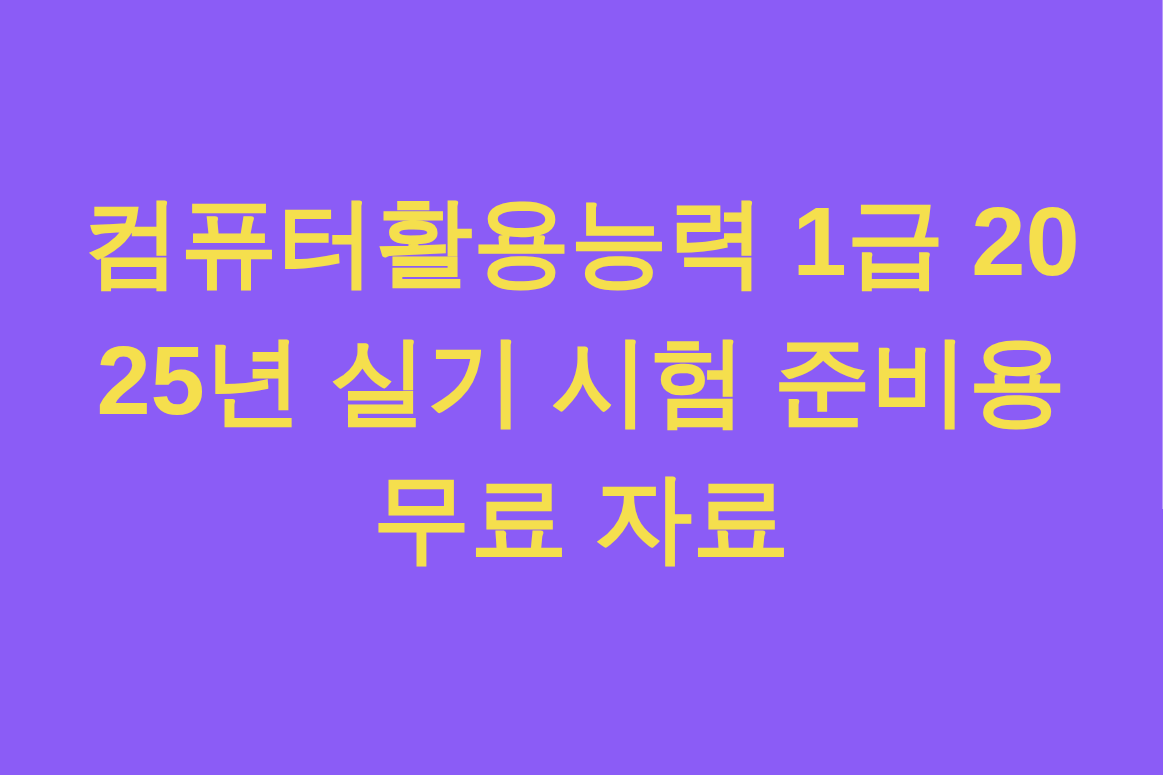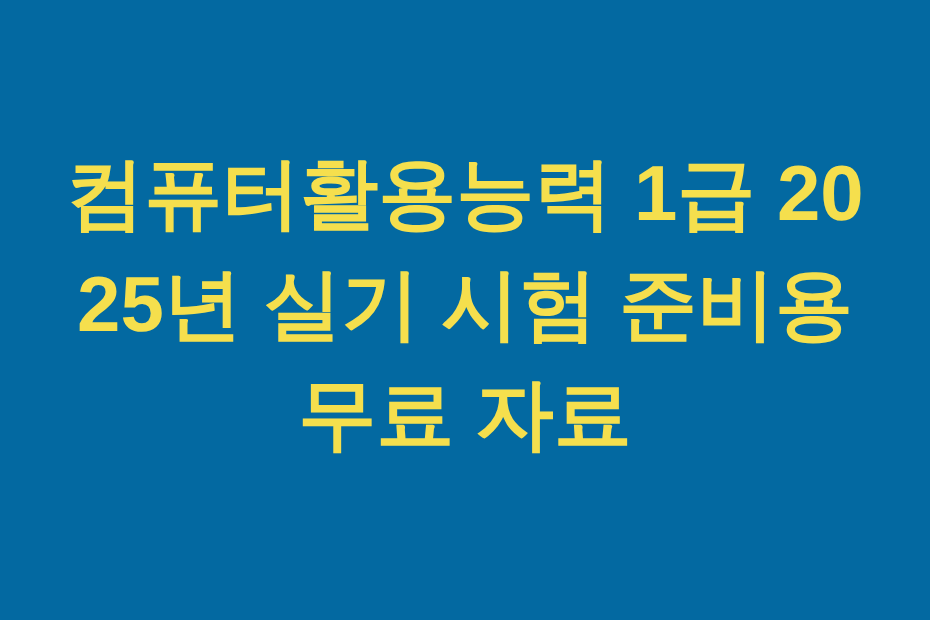--- a/index.html
+++ b/index.html
@@ -44,19 +44,19 @@
     word-break: break-all;
     overflow-wrap: anywhere;
     white-space: normal;
     margin: 0;
     text-rendering: geometricPrecision;
   }
 </style>
 </head>
 <body style="width: 930px; height: 620px;">
 
-<div id="thumbnail-card" style="background: #0369a1; width: 930px; height: 620px;">
+<div id="thumbnail-card" style="background: #8b5cf6; width: 930px; height: 620px;">
 
   <div id="title-block" style="text-align: center;">
     <h1 id="title-text" style="color: rgb(245, 223, 77);">컴퓨터활용능력 1급 2025년 실기 시험 준비용 무료 자료</h1>
   </div>
 
 </div>
 
 </body></html>

